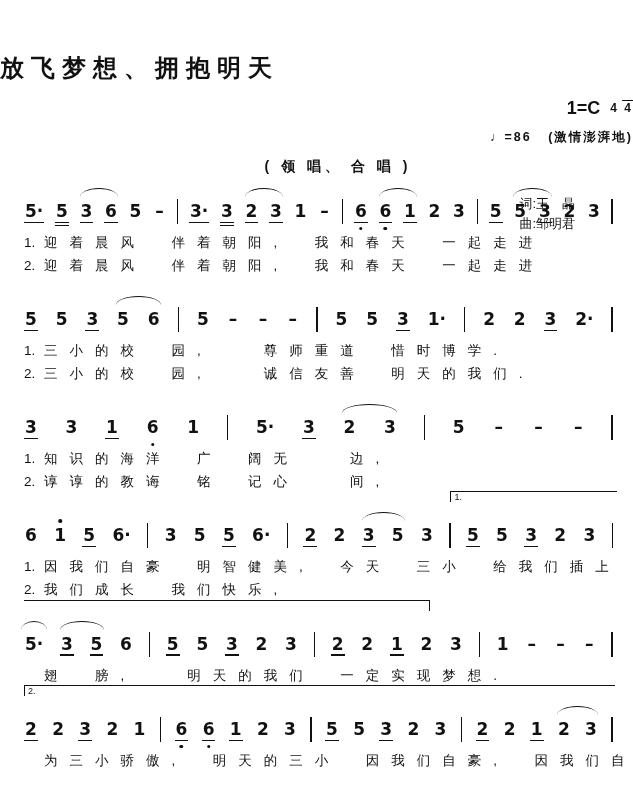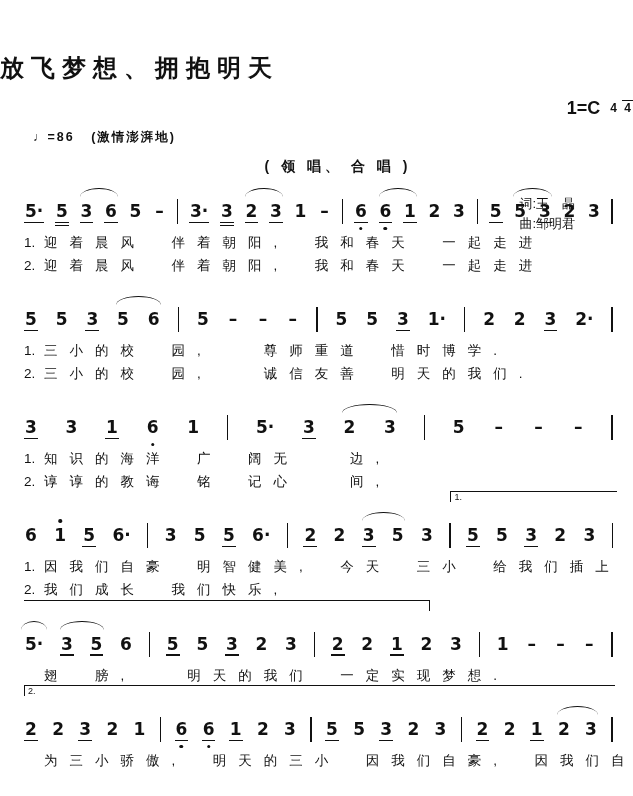--- a/index.html
+++ b/index.html
@@ -7,21 +7,21 @@
     width:633px;height:796px;background:#ffffff;position:relative;overflow:hidden;
     font-family:"Liberation Sans","DejaVu Sans",sans-serif;color:#111;
   }
   .page{position:relative;width:633px;height:796px;}
   .title{margin-top:52px;text-align:left;font-size:24px;font-weight:bold;letter-spacing:7px;}
   .subtitle{margin-top:12px;text-align:center;font-size:14px;font-weight:bold;letter-spacing:3px;}
   .keyrow{margin:14px 0 0 95px;font-size:18px;font-weight:bold;display:flex;align-items:center;justify-content:flex-end;}
   .frac{display:inline-block;margin-left:8px;text-align:center;font-size:12px;line-height:1.05;font-weight:bold;}
   .frac .den{border-top:1.5px solid #111;padding:0 2px;}
   .frac .num{padding:0 2px;}
-  .temporow{margin:10px 0 0 33px;font-size:12.5px;font-weight:bold;letter-spacing:2px;}
+  .temporow{margin:10px 0 0 33px;font-size:12.5px;font-weight:bold;letter-spacing:2px;text-align:right;}
   .credits{position:absolute;right:58px;top:142px;font-size:13px;font-weight:normal;line-height:1.55;}
   .voicing{margin-top:12px;text-align:center;font-size:14px;font-weight:bold;letter-spacing:4px;margin-left:43px;}
   .score{margin:10px 16px 0 22px;}
   .system{position:relative;margin-bottom:13px;padding-bottom:6px;}
   .notes-row{display:flex;justify-content:space-between;align-items:flex-end;position:relative;padding:13px 4px 9px 2px;}
   .note{position:relative;padding:0 1px;min-width:11px;text-align:center;font-weight:bold;font-size:17px;line-height:20px;font-family:"DejaVu Sans","Liberation Sans",sans-serif;}
   .ul{position:absolute;left:0;right:0;height:1.5px;background:#111;}
   .ul.l1{bottom:-2px;}
   .ul.l2{bottom:-5px;}
   .od{position:absolute;width:3.5px;height:3.5px;border-radius:50%;background:#111;left:50%;transform:translateX(-50%);}

